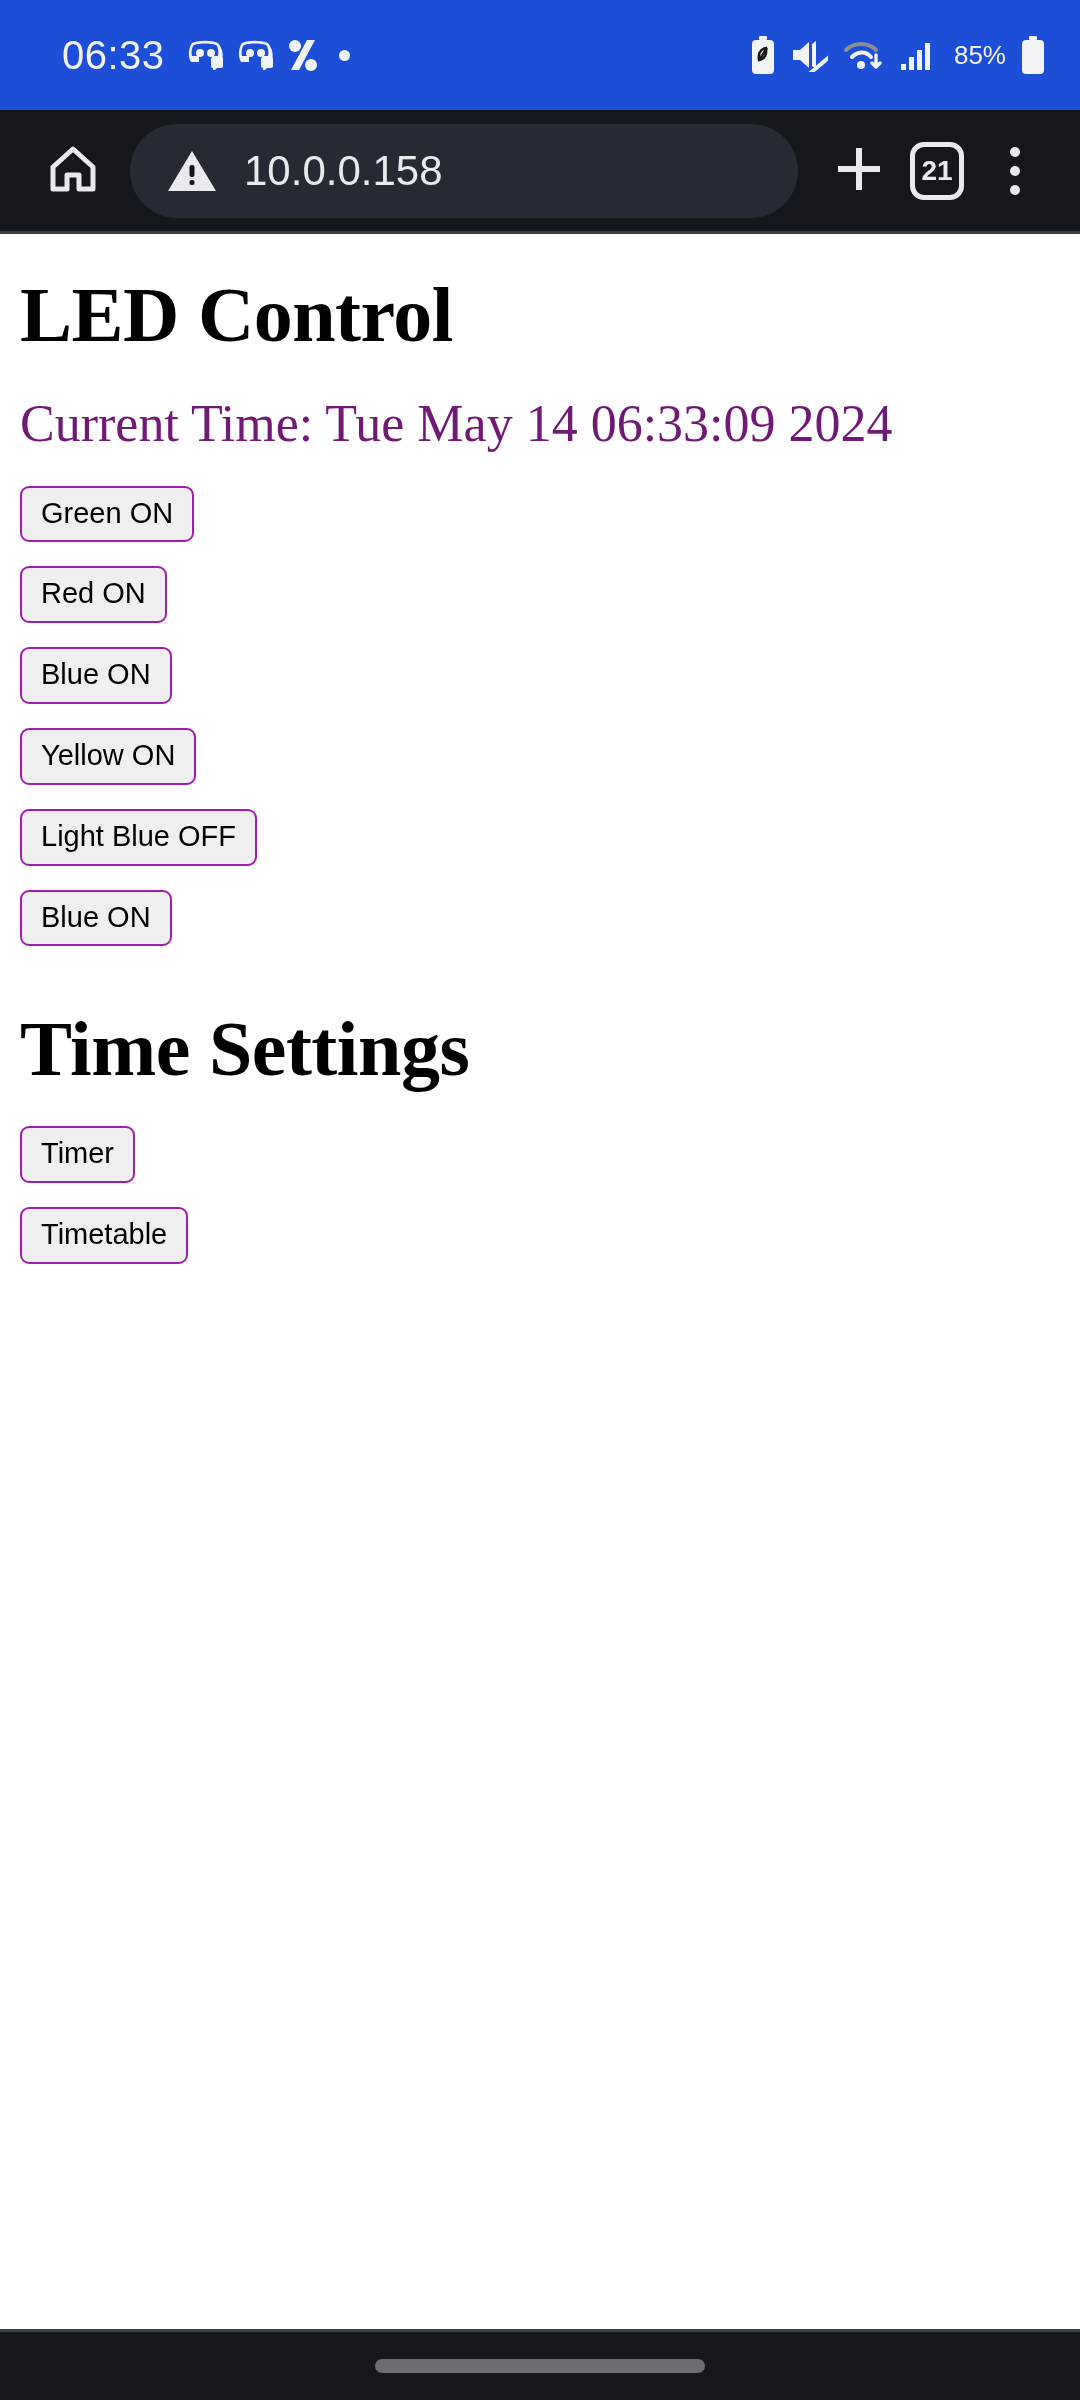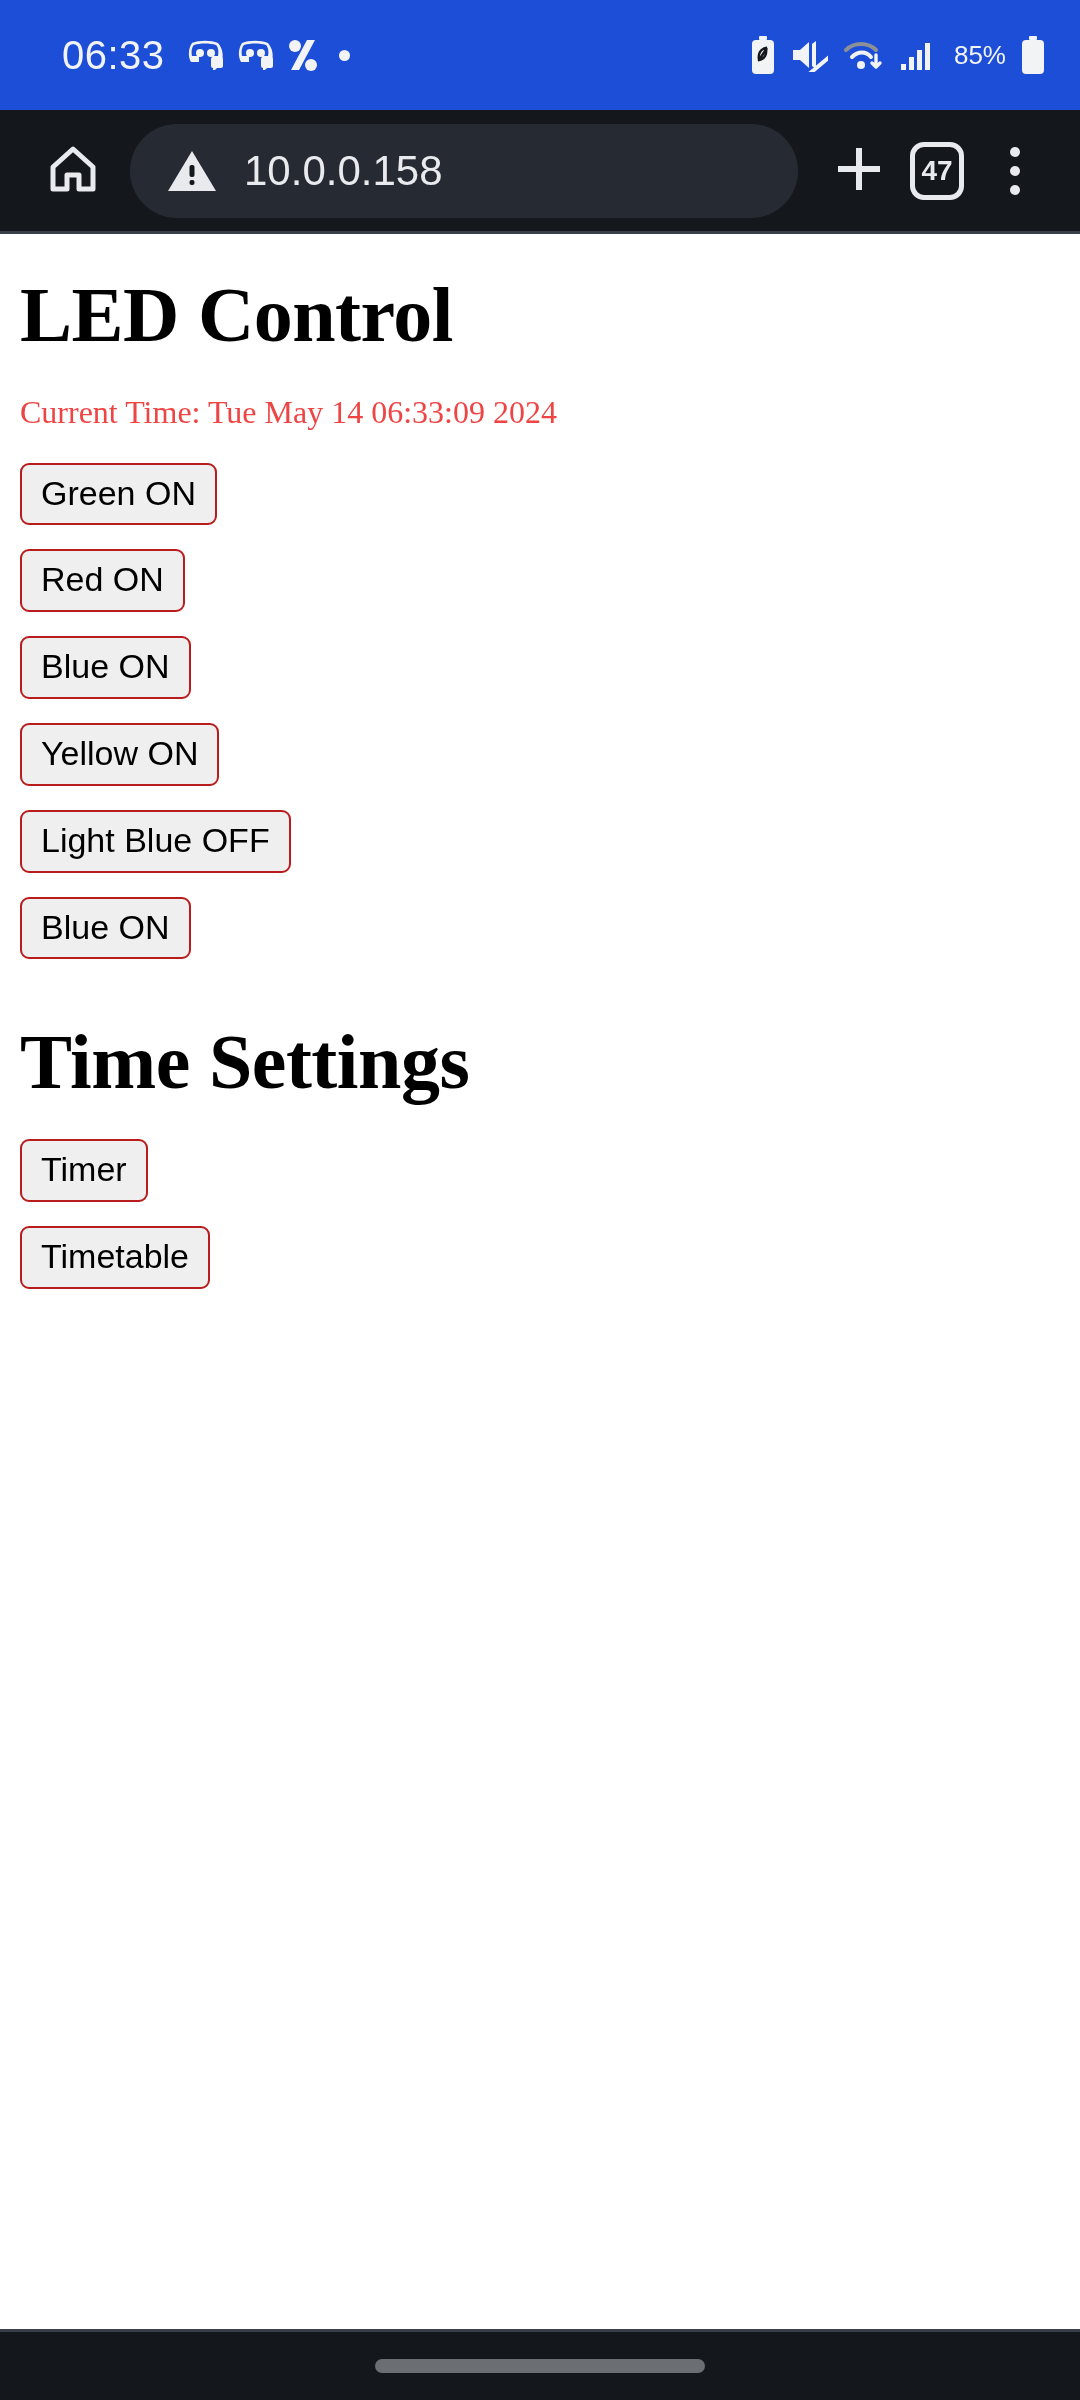--- a/index.html
+++ b/index.html
@@ -158,33 +158,33 @@
     margin: 40px 0 38px 0;
     color: #000000;
     letter-spacing: -0.5px;
   }
   h1.doc-title.second {
     margin-top: 62px;
     margin-bottom: 36px;
   }
   p.current-time {
     font-family: "Liberation Serif", serif;
-    font-size: 32px;
+    font-size: 52px;
     margin: 0 0 32px 0;
-    color: #ef4444;
+    color: #701a75;
     line-height: 1.15;
   }
 
   .btn-row { margin: 0 0 24px 0; }
   button.led-btn {
     font-family: "Liberation Sans", sans-serif;
-    font-size: 34px;
+    font-size: 29px;
     color: #000000;
     background: #efefef;
-    border: 2px solid #b91c1c;
+    border: 2px solid #a21caf;
     border-radius: 9px;
     padding: 8px 19px 10px 19px;
     line-height: 1.2;
     cursor: pointer;
   }
 
   
   .nav-bar {
     position: absolute;
     left: 0;
@@ -305,21 +305,21 @@
     <span>
       <svg width="54" height="54" viewBox="0 0 54 54" aria-hidden="true">
         <rect x="24" y="6" width="6" height="42" fill="#e8eaed"></rect>
         <rect x="6" y="24" width="42" height="6" fill="#e8eaed"></rect>
       </svg>
     </span>
   </div>
 
   <div class="tool-btn">
     <span class="tab-count-box">
-      <span>47</span>
+      <span>21</span>
     </span>
   </div>
 
   <div class="tool-btn">
     <span class="kebab">
       <i></i>
       <i></i>
       <i></i>
     </span>
   </div>

